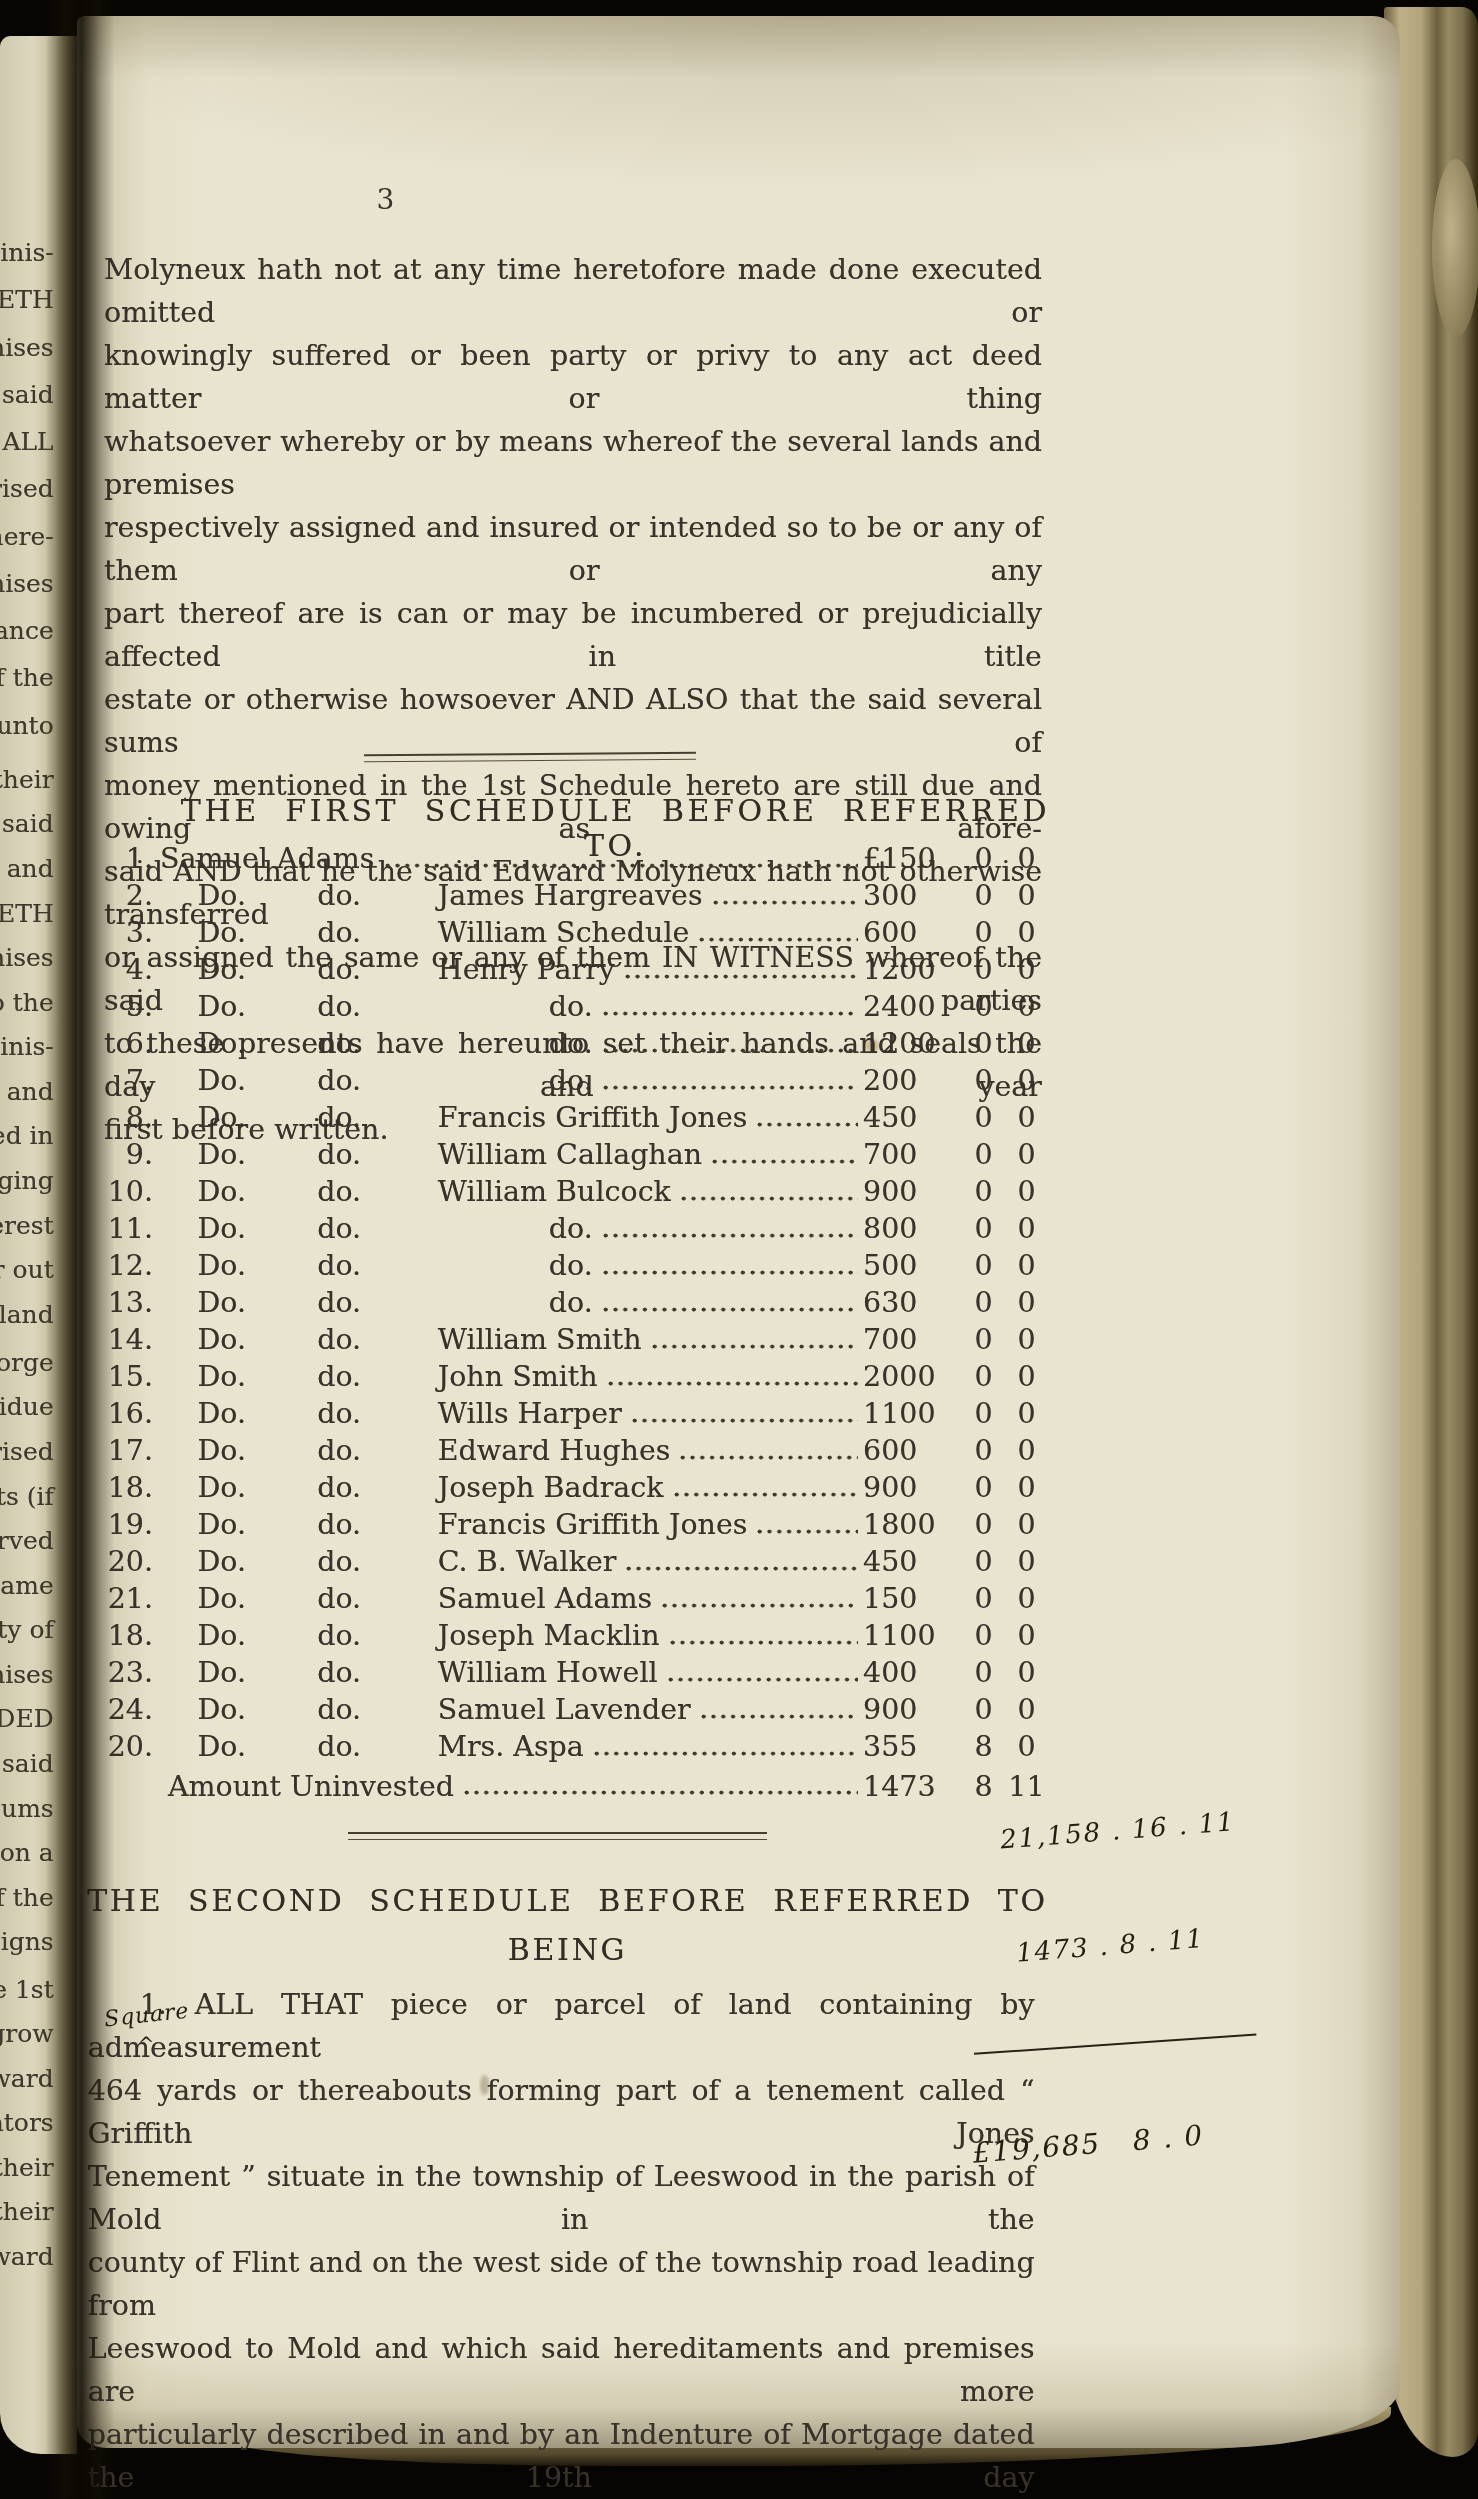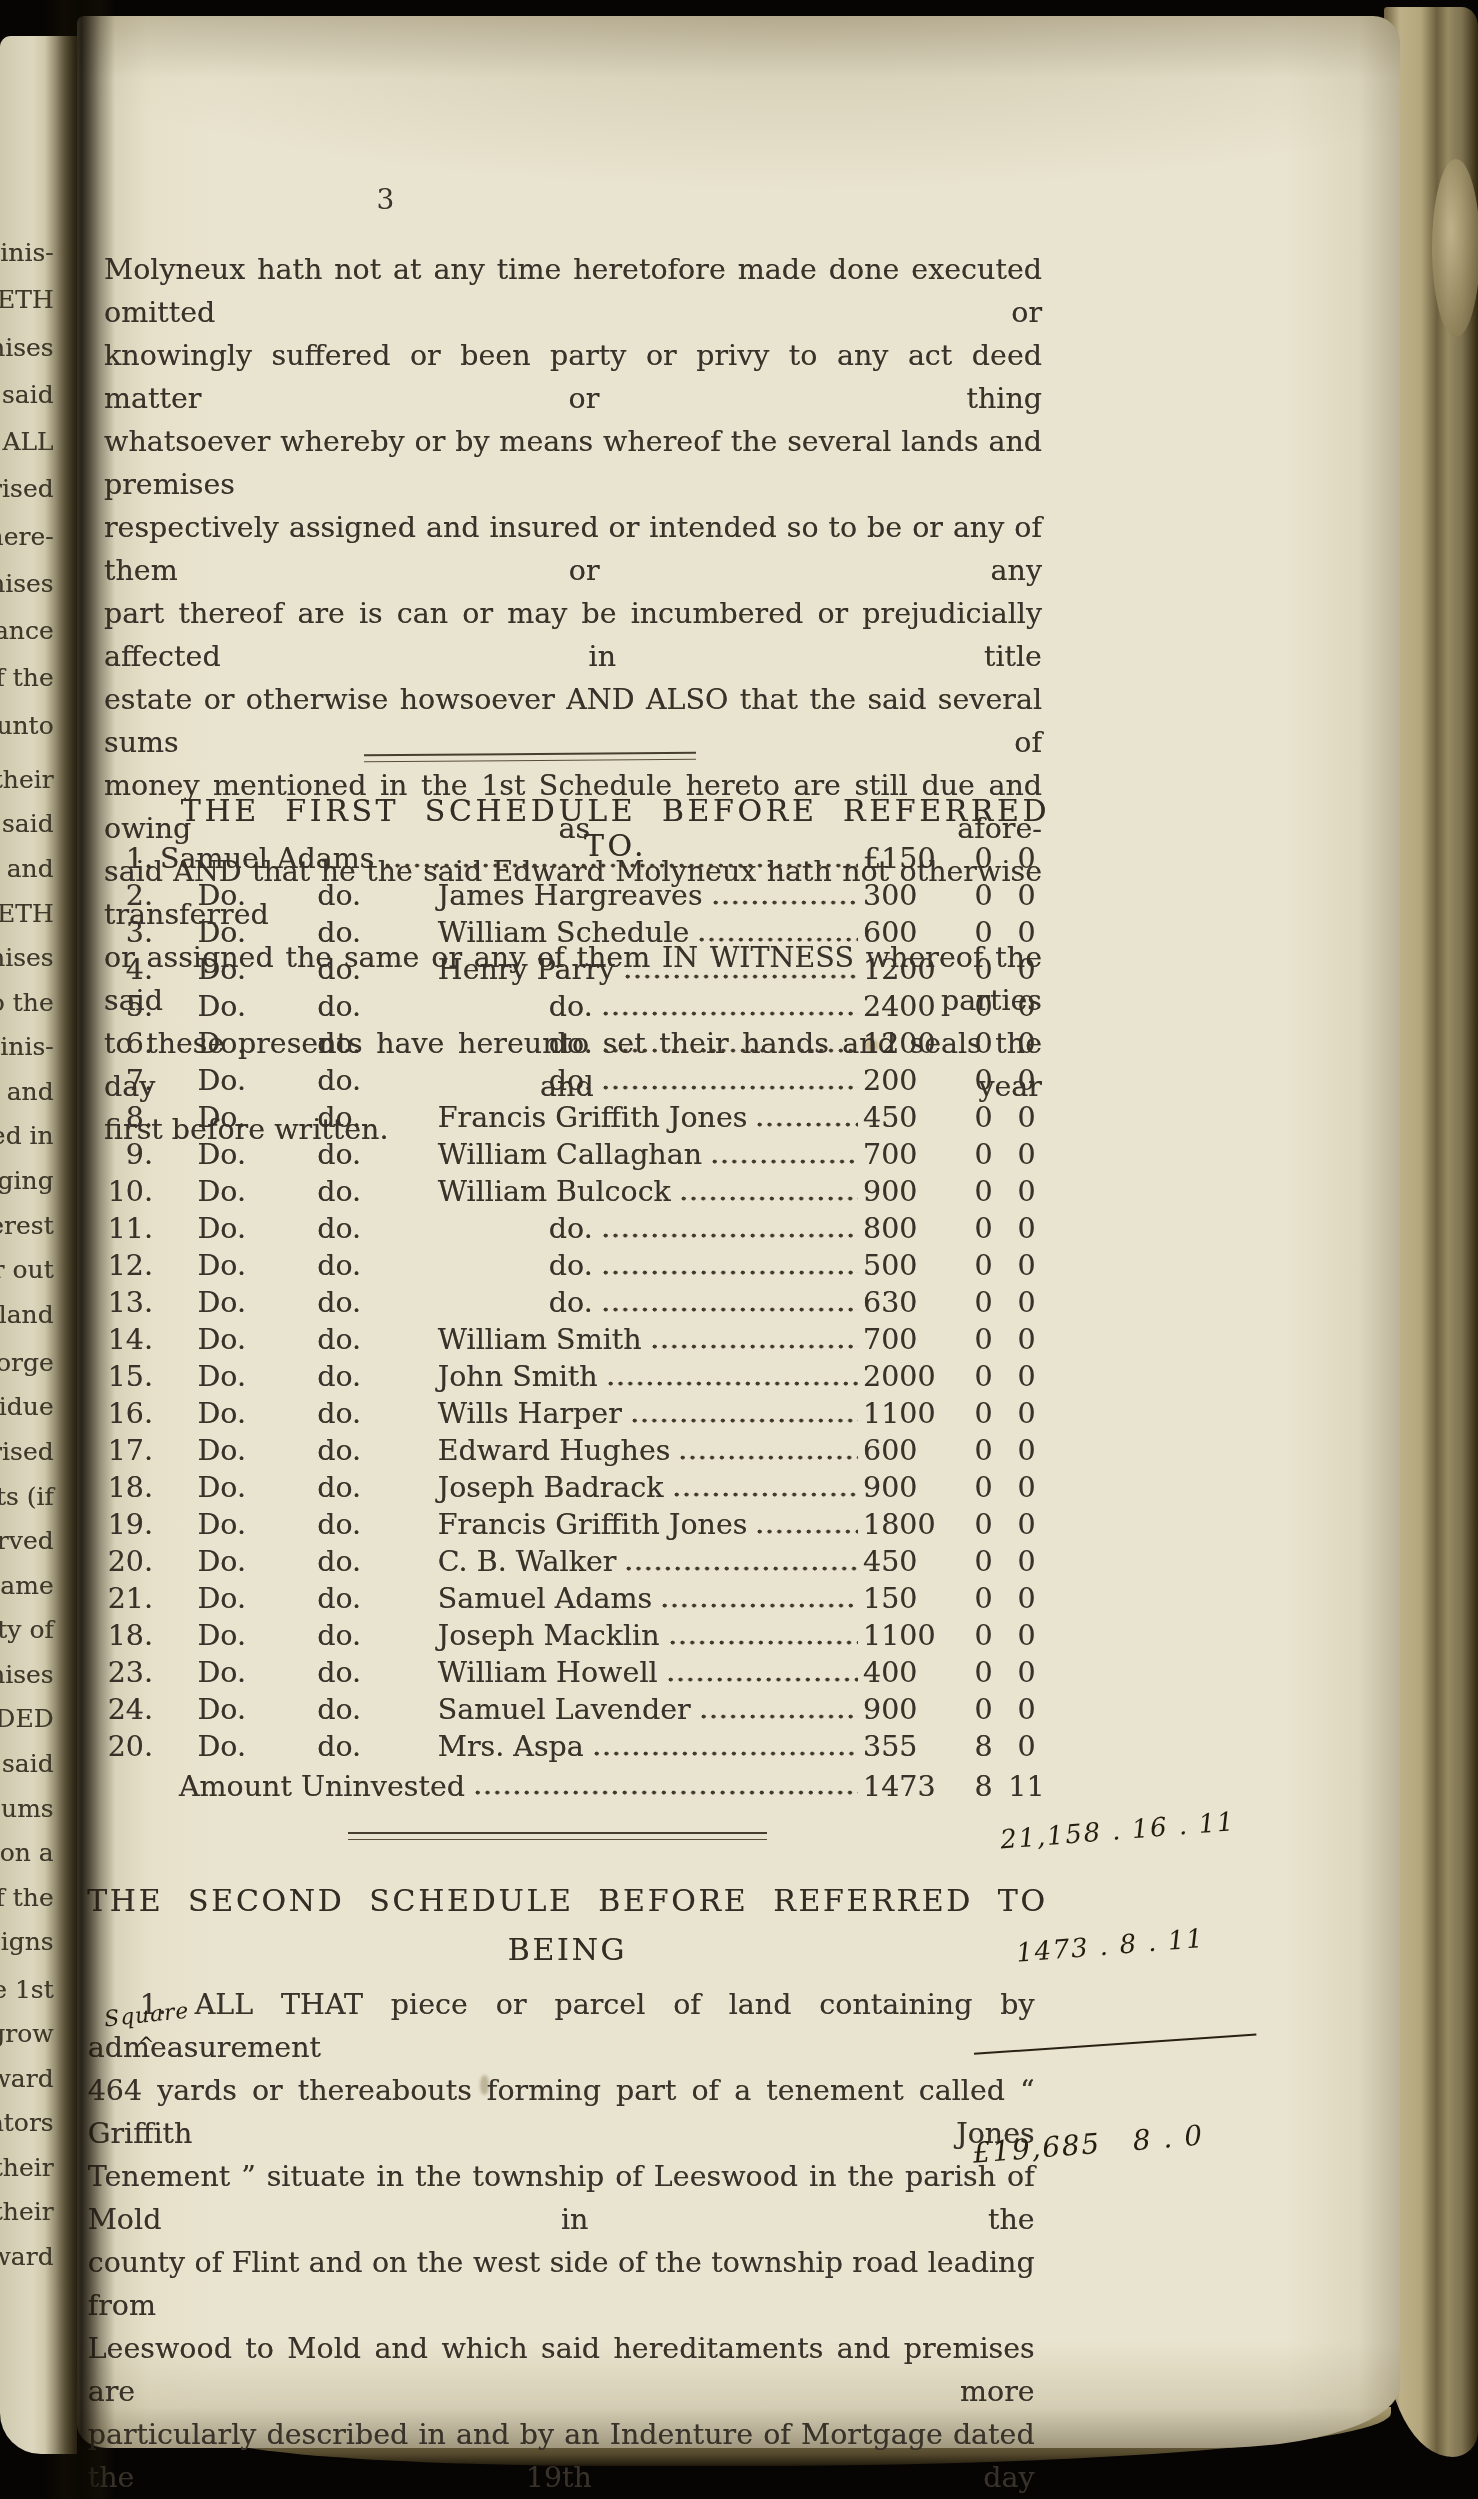--- a/index.html
+++ b/index.html
@@ -59,21 +59,21 @@
   
   .stable{position:absolute;left:27px;top:824px;width:945px;font-size:28.5px;
     text-shadow:0 0 0.5px rgba(50,42,30,.5);}
   .srow{display:flex;align-items:baseline;height:37px;line-height:37px;}
   .c-num{flex:0 0 49px;text-align:right;}
   .c-lender{flex:0 0 267px;margin-left:10.7px;}
   .c-do1{display:inline-block;width:116px;text-align:center;}
   .c-do2{display:inline-block;width:119px;text-align:center;}
   .c-name{flex:0 0 auto;margin-left:7.1px;}
   .c-name.ditto{padding-left:111px;}
-  .c-label{flex:0 0 auto;margin-left:26px;}
+  .c-label{flex:0 0 auto;margin-left:15px;}
   .leader{flex:1 1 auto;align-self:flex-end;height:5.3px;margin:0 5.3px 9px 9px;
     background-image:radial-gradient(circle at 3.6px 2.7px,#41392c 1.8px,rgba(0,0,0,0) 2.4px);
     background-size:9.8px 5.3px;background-repeat:repeat-x;}
   .c-pounds{flex:0 0 100px;}
   .c-s{flex:0 0 41px;text-align:center;}
   .c-d{flex:0 0 45px;text-align:center;}
   .trow{margin-top:2.7px;}
 
   
   .handwriting{position:absolute;left:941px;top:1749px;width:357px;z-index:5;

